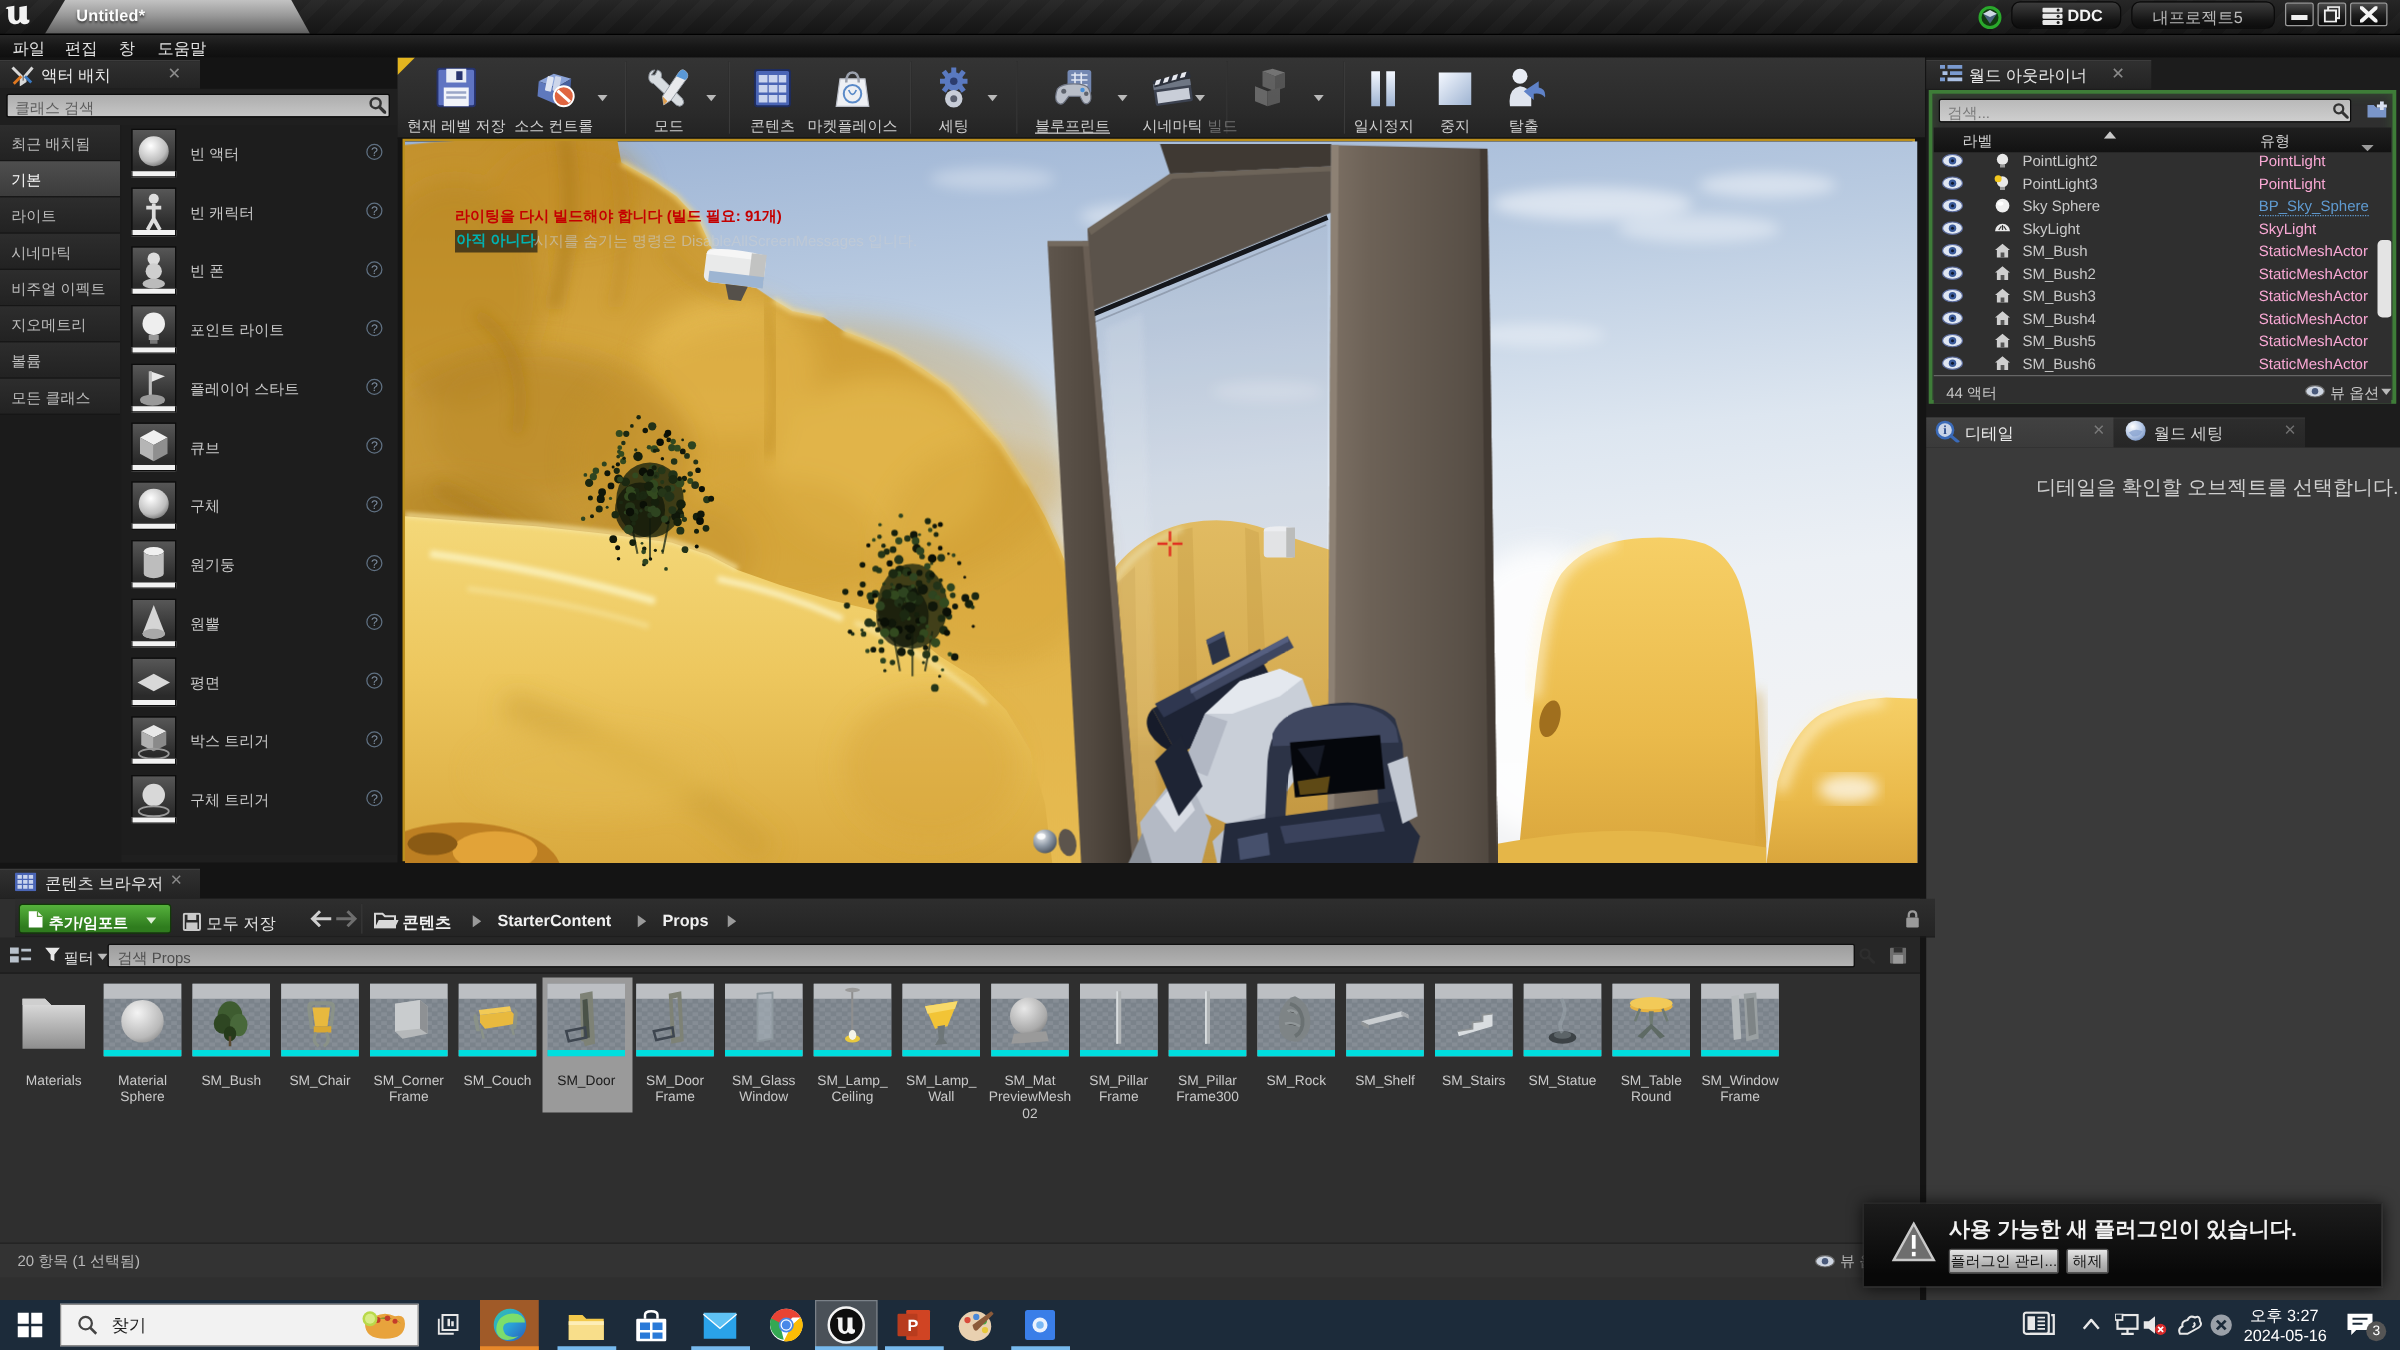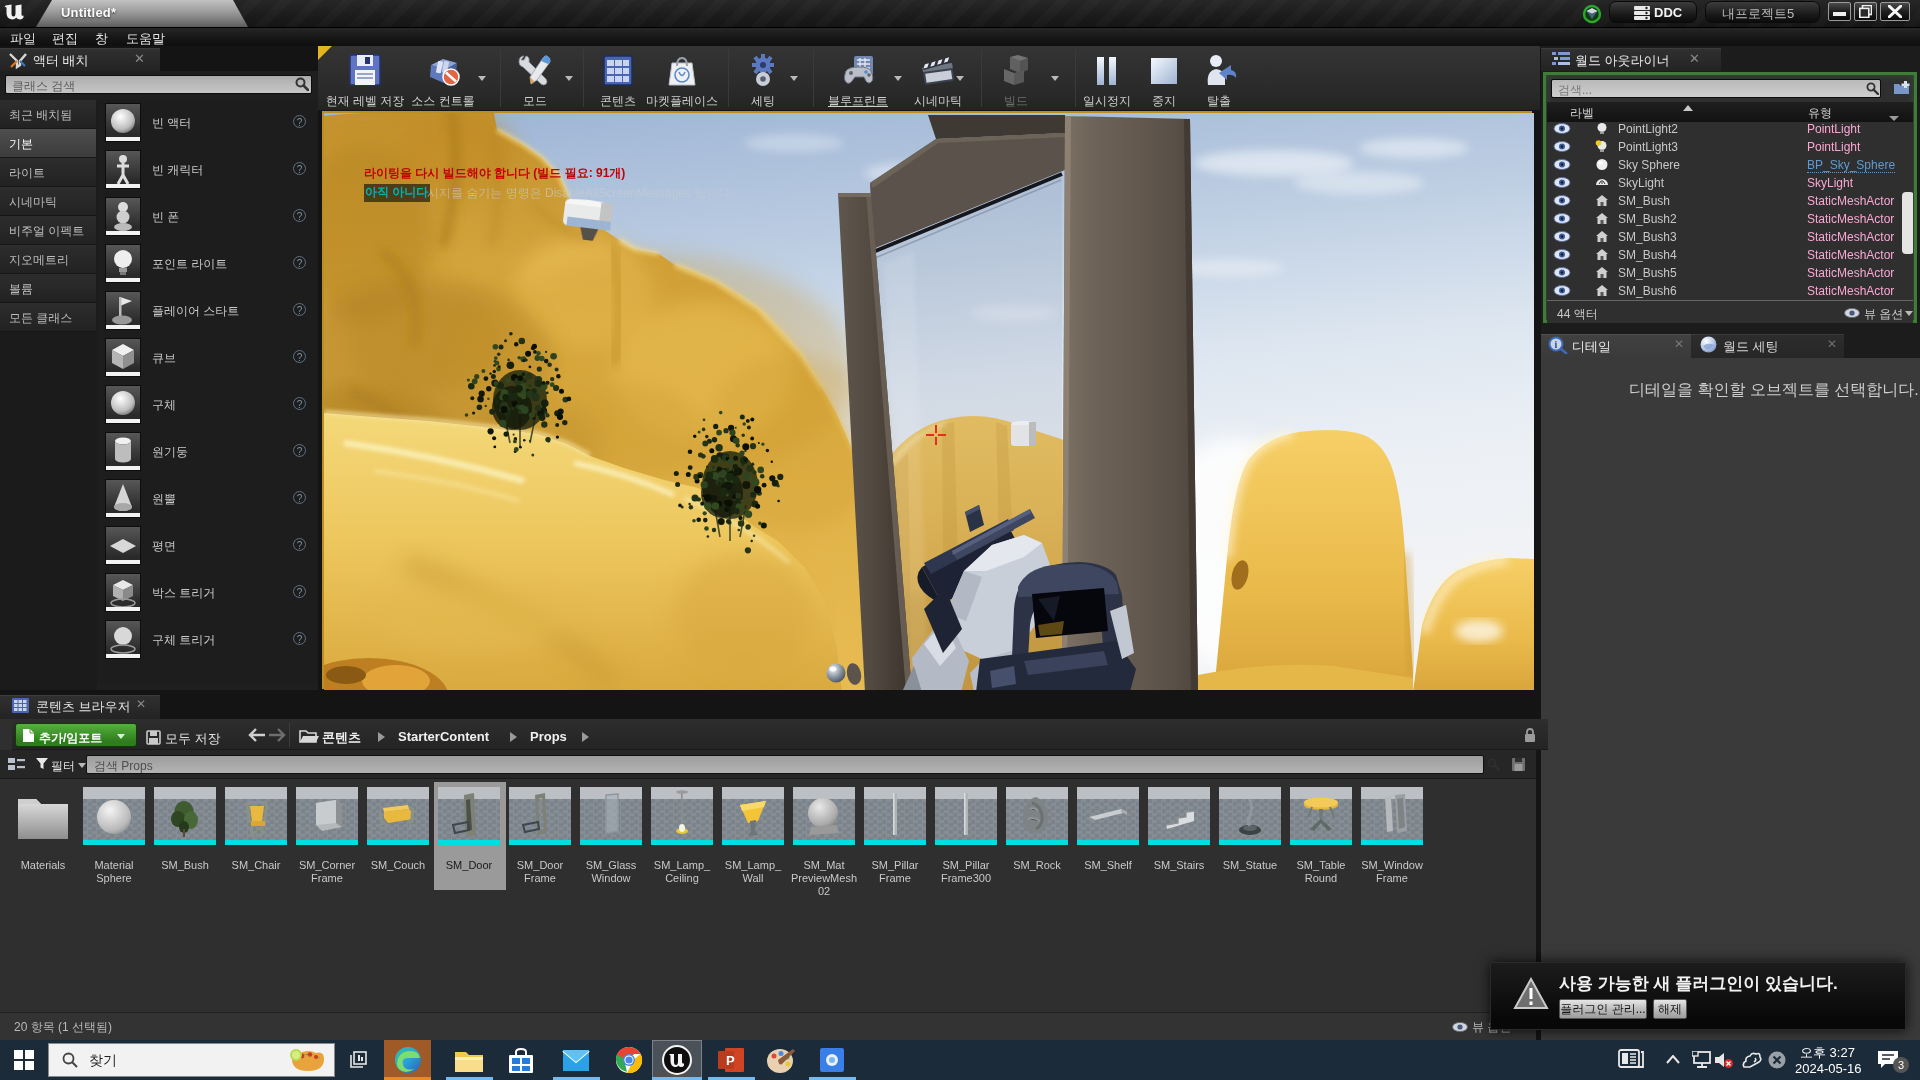--- a/index.html
+++ b/index.html
@@ -91,21 +91,21 @@
 #cb-assets{left:0;top:89px;width:1536px;height:234px;background:#2f2f2f;}
 .tile{position:absolute;top:8px;width:71px;}
 .thumb{position:absolute;left:0;top:0;width:62px;height:58px;overflow:hidden;
  background:linear-gradient(#bcbfc3 0 12px,#8f969e 12px),#8f969e;}
 .checker{position:absolute;left:0;top:12px;width:62px;height:46px;
  background:repeating-conic-gradient(#858d95 0 25%,#7a828a 0 50%) 0 0/9px 7px;
  opacity:.95;}
 .cyan{position:absolute;left:0;top:53px;width:62px;height:5px;background:#00dede;}
 .tlab{position:absolute;top:72px;left:-5px;width:72px;text-align:center;font-size:11px;
  line-height:13px;color:#c9c9c9;}
-#cb-status{left:0;top:322px;width:1536px;height:28px;background:#333;border-top:1px solid #202020;
+#cb-status{left:0;top:304px;width:1536px;height:28px;background:#333;border-top:1px solid #202020;
  color:#b9b9b9;font-size:12px;}
 
 #toast{left:1490px;top:962px;width:416px;height:68px;background:linear-gradient(#1c1c1c,#080808 85%);
  border:1px solid #2a2a2a;box-shadow:0 0 12px rgba(0,0,0,.8);}
 .toastbtn{position:absolute;top:36px;height:20px;background:linear-gradient(#e6e6e6,#b5b5b5 60%,#9c9c9c);
  border:1px solid #555;border-radius:2px;font-size:12px;color:#151515;text-align:center;line-height:19px;}
 
 #taskbar{left:0;top:1040px;width:1920px;height:40px;background:#1c2b3a;}
 .tbicon{position:absolute;top:0;width:47px;height:40px;}
 #tb-search{position:absolute;left:48px;top:3px;width:287px;height:34px;background:#f2f2f2;
@@ -451,21 +451,21 @@
 <div class="tarrow" style="left:638px;"></div>
 <svg class="abs" style="left:680px;top:7px;opacity:.85;" width="36" height="36" viewBox="0 0 36 36">
         <g opacity=".55">
           <path d="M12 4 L22 8 L22 20 L12 16 Z" fill="#9a9a9a"></path>
           <path d="M22 8 L30 5 L30 17 L22 20 Z" fill="#7e7e7e"></path>
           <path d="M6 16 L16 20 L16 32 L6 28 Z" fill="#aaa"></path>
           <path d="M16 20 L26 17 L26 29 L16 32 Z" fill="#8a8a8a"></path>
           <path d="M12 4 L20 2 L30 5 L22 8 Z" fill="#c0c0c0"></path>
         </g>
       </svg>
-<div class="tlabel" style="left:698px;width:120px;margin-left:-60px;color:#6e6e6e;">빌드</div>
+<div class="tlabel" style="left:660px;width:120px;margin-left:-60px;color:#6e6e6e;">빌드</div>
 <div class="tarrow" style="left:733px;"></div>
 <svg class="abs" style="left:771px;top:7px;" width="36" height="36" viewBox="0 0 36 36">
         <defs>
           <linearGradient id="pg9" x1="0" y1="0" x2="0" y2="1">
             <stop offset="0" stop-color="#f4f8ff"></stop>
             <stop offset="1" stop-color="#9fb4d2"></stop>
           </linearGradient>
         </defs>
         <rect x="8" y="4" width="7" height="28" fill="url(#pg9)"></rect>
         <rect x="20" y="4" width="7" height="28" fill="url(#pg9)"></rect>

